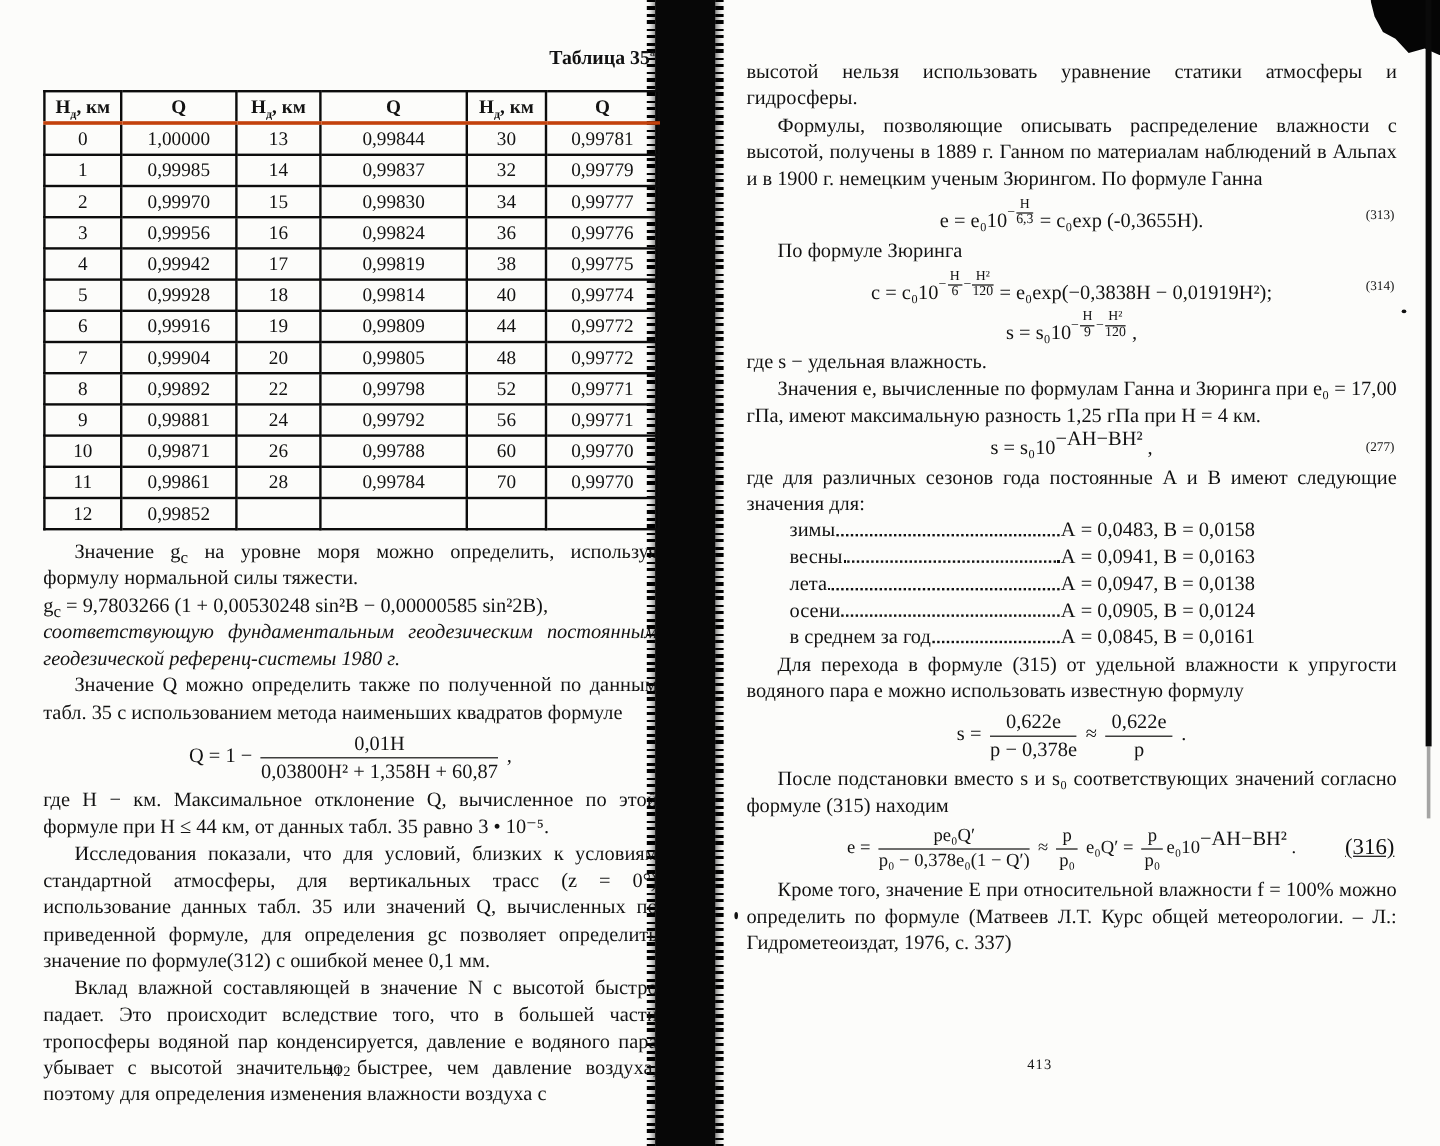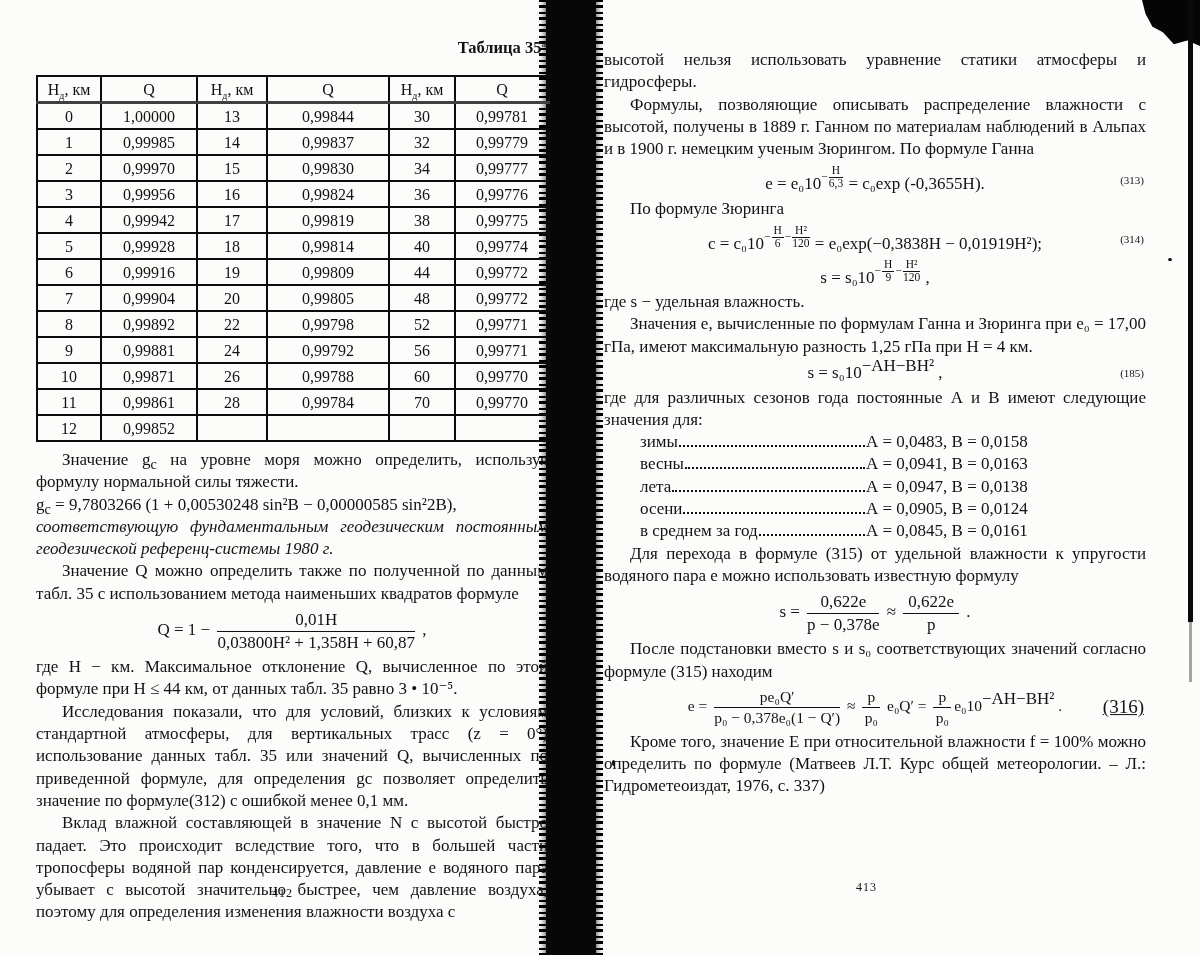--- a/index.html
+++ b/index.html
@@ -25,33 +25,33 @@
   .corner-blob{
     position:absolute;left:1142px;top:0;width:58px;height:46px;background:#050505;
     clip-path:polygon(0 0,100% 0,100% 100%,78% 88%,55% 96%,36% 70%,18% 58%,6% 30%);
   }
   .edge-line{position:absolute;left:1188px;top:0;width:5px;height:622px;background:#0a0a0a;}
   .edge-line::after{content:"";position:absolute;left:1px;top:622px;width:3px;height:60px;background:rgba(0,0,0,.35);}
 
   
   .page{position:absolute;top:0;}
   .page.left{left:36px;top:38px;width:512px;}
-  .page.right{left:604px;top:42px;width:542px;}
+  .page.right{left:622px;top:42px;width:542px;}
 
   .tbl-title{
     text-align:right;font-weight:bold;font-size:16.5px;padding-right:2px;margin-bottom:17px;
   }
   .tbl-title .mark{font-size:9px;opacity:.8;}
 
   table{border-collapse:collapse;width:512px;table-layout:fixed;}
   th,td{
     border:2px solid #0c0c0c;text-align:center;font-size:16px;
     padding:1.5px 2px;line-height:21px;white-space:nowrap;
   }
-  thead th{border-bottom:3px solid #404040;font-weight:normal;}
+  thead th{border-bottom:3px solid #c2410c;font-weight:bold;}
   col.c1{width:64px;}col.c2{width:96px;}col.c3{width:70px;}
   col.c4{width:122px;}col.c5{width:66px;}col.c6{width:94px;}
   th sub{font-size:10px;}
 
   .flow{margin-top:7px;font-size:17px;line-height:22.3px;text-align:justify;}
   .flow p{margin:0;}
   .ind{text-indent:26px;}
   .it{font-style:italic;}
   sub,sup{line-height:0;}
 
@@ -261,21 +261,21 @@
 
       <div class="display">
         <span>s = s₀10</span><sup class="sx"><span>−</span><span class="sfrac"><span class="n">H</span><span class="d">9</span></span><span>−</span><span class="sfrac"><span class="n">H²</span><span class="d">120</span></span></sup><span> ,</span>
       </div>
 
       <p>где s − удельная влажность.</p>
       <p class="ind">Значения е, вычисленные по формулам Ганна и Зюринга при е₀ = 17,00 гПа, имеют максимальную разность 1,25 гПа при Н = 4 км.</p>
 
       <div class="display">
         <span>s = s₀10</span><sup class="supexp">−AH−BH²</sup><span> ,</span>
-        <span class="eqnum">(185)</span>
+        <span class="eqnum">(277)</span>
       </div>
 
       <p>где для различных сезонов года постоянные А и В имеют следующие значения для:</p>
 
       <div class="season">
           <span class="lbl">зимы</span>
           <span class="leader"></span>
           <span class="val">А = 0,0483, В = 0,0158</span>
         </div>
       <div class="season">

